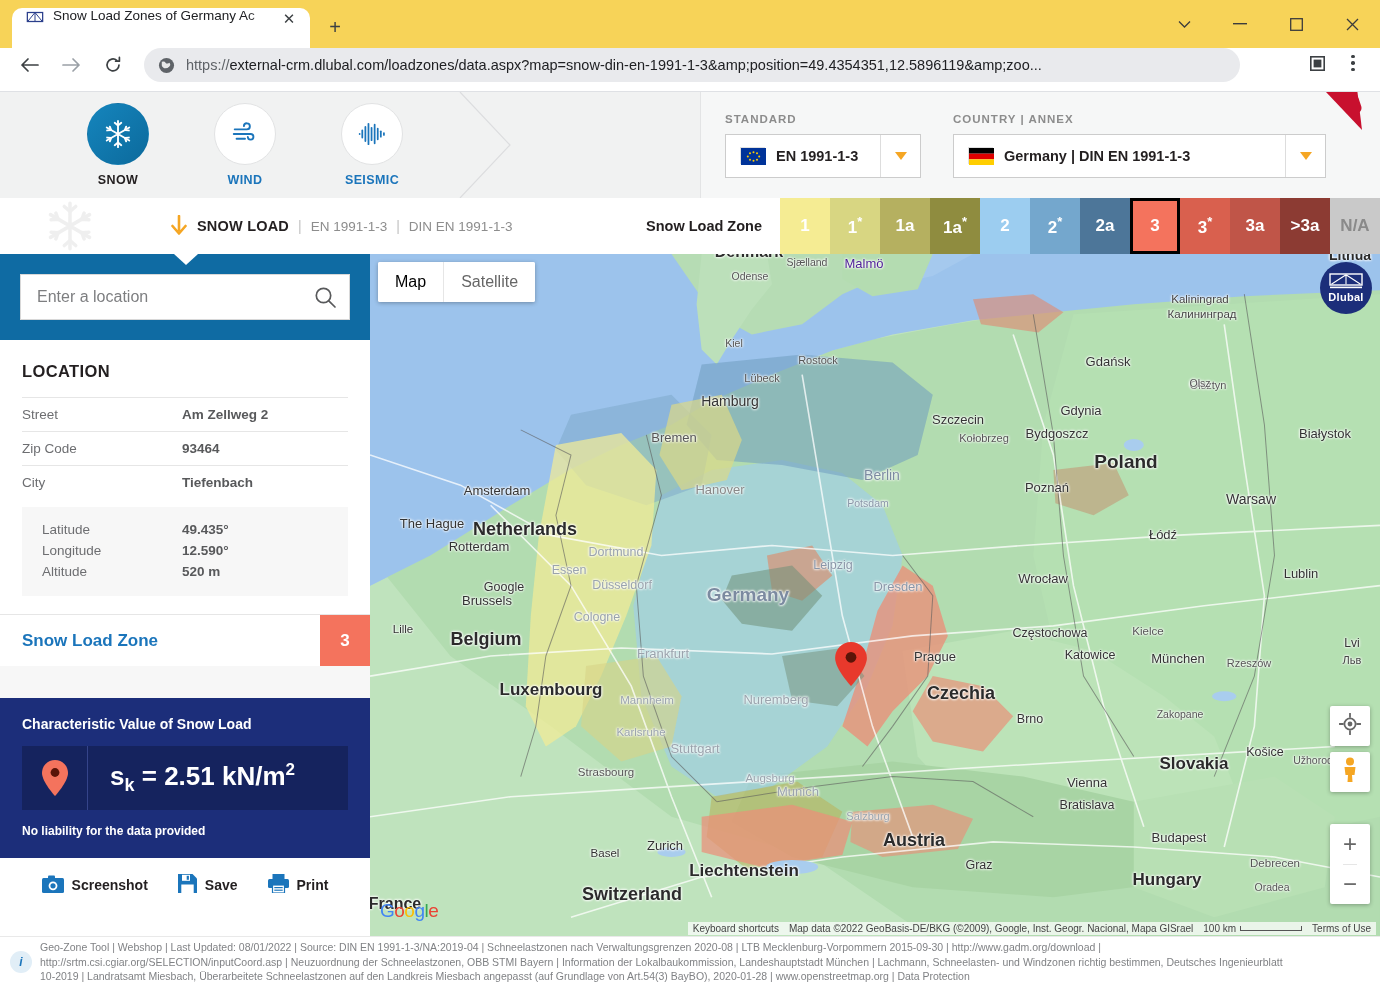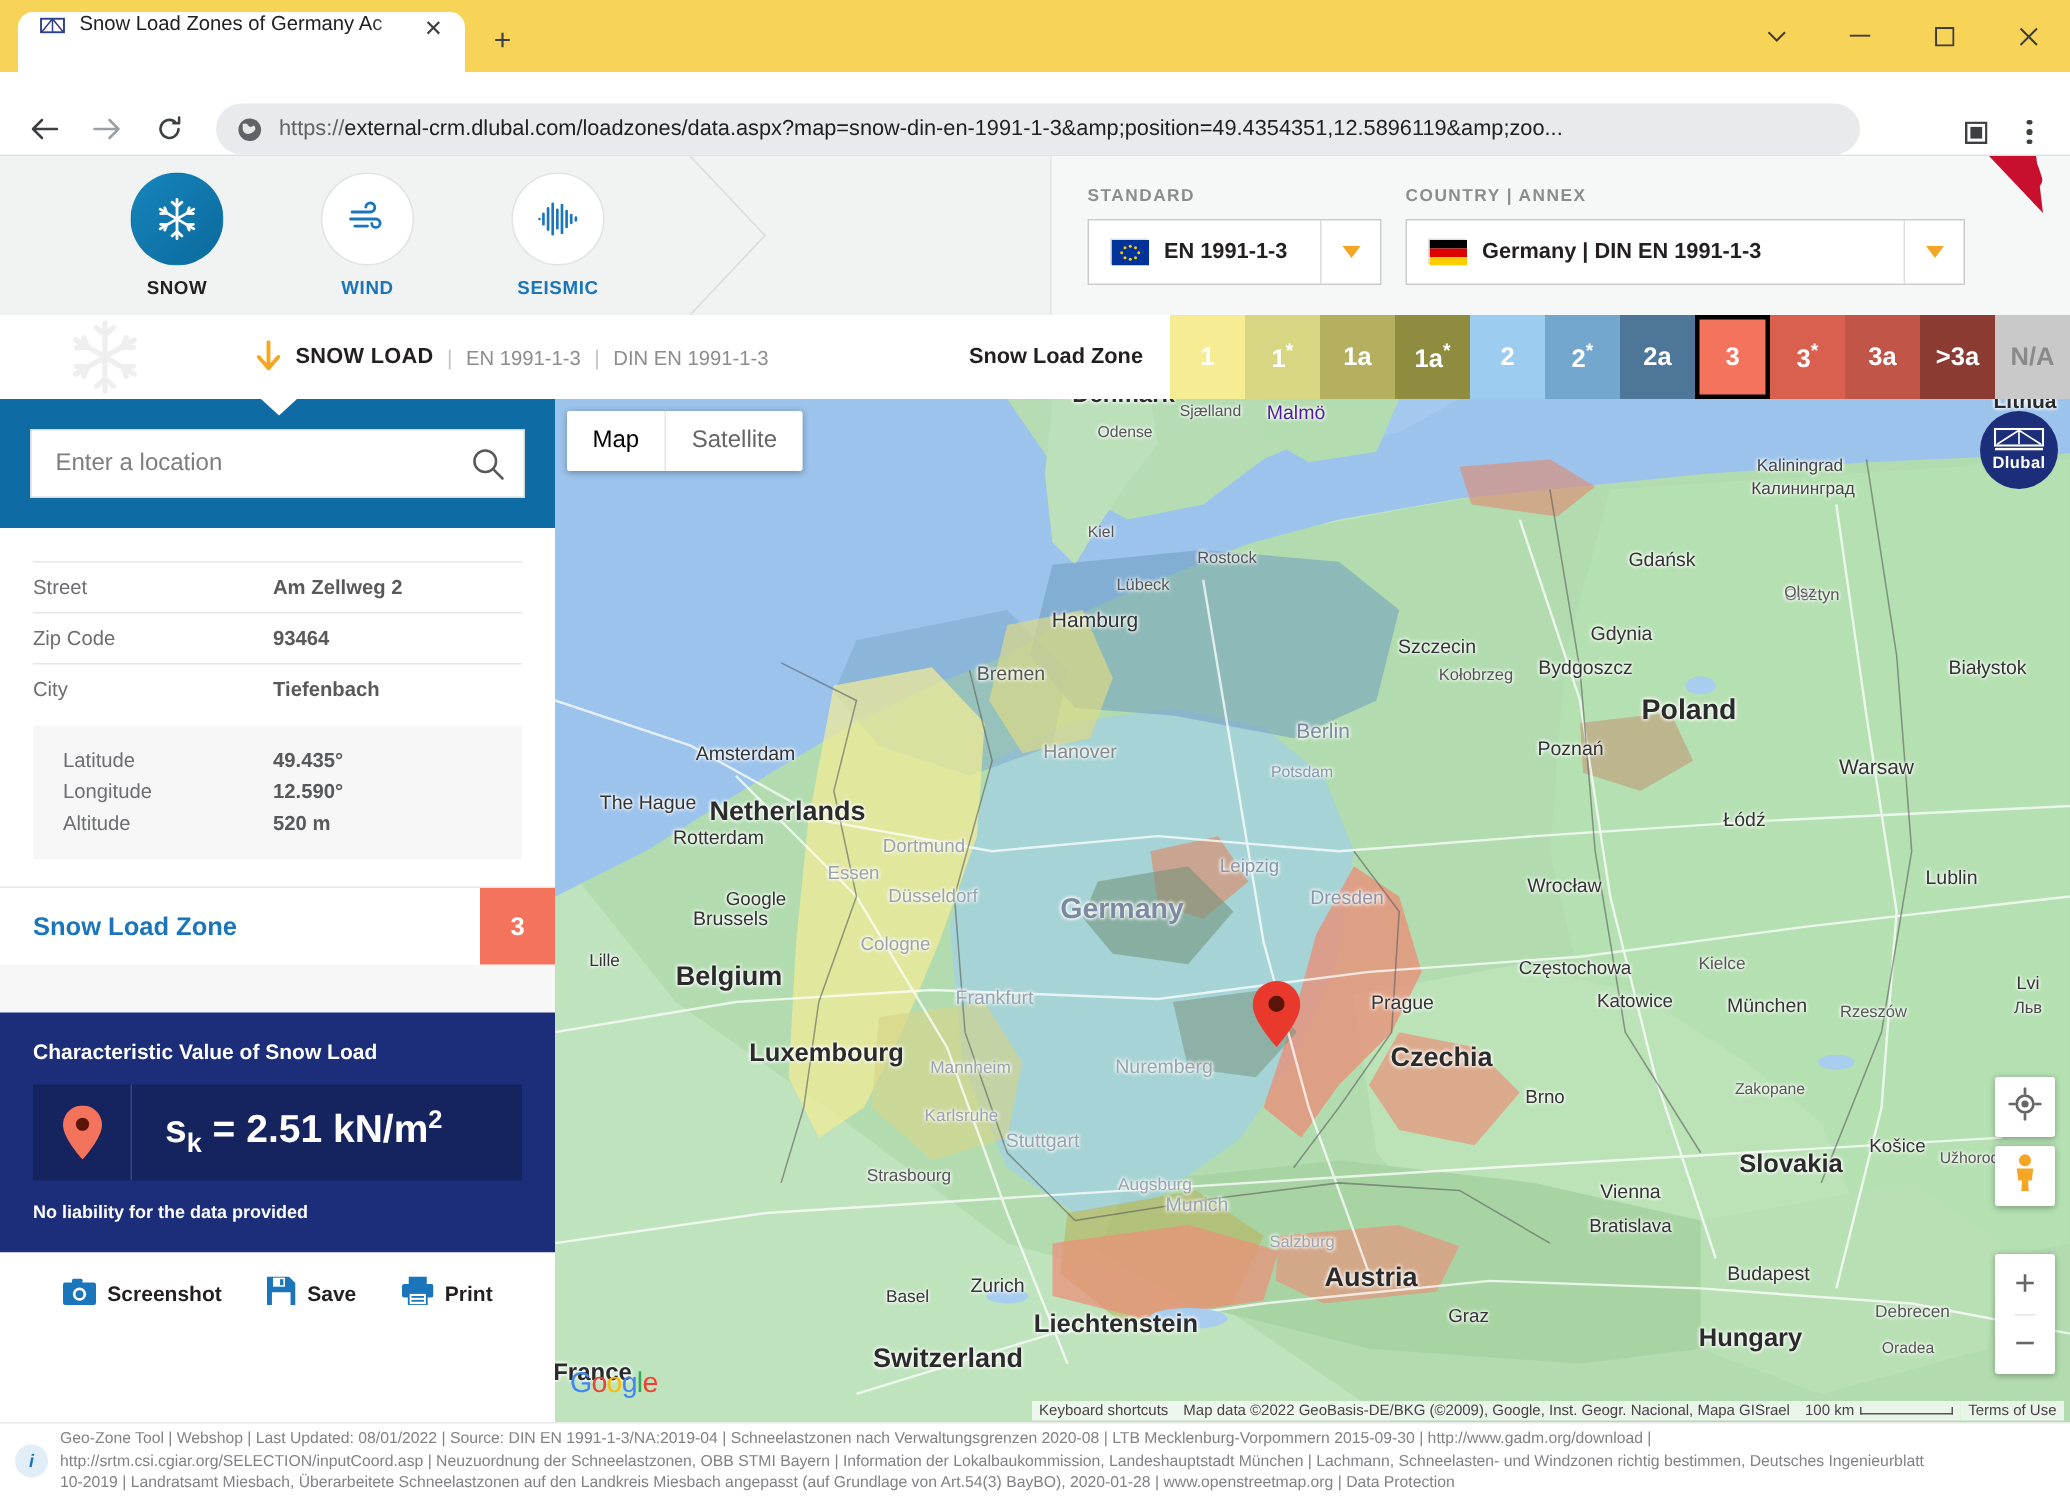--- a/index.html
+++ b/index.html
@@ -44,22 +44,22 @@
     position: absolute; right: 0; top: 0; height: 48px;
     display: flex; align-items: center;
   }
   .win-btn {
     width: 56px; height: 48px; display: flex;
     align-items: center; justify-content: center;
     color: #3c3c3c; font-size: 15px;
   }
 
   .browser-toolbar {
-    height: 56px; background: #fff; display: flex;
-    align-items: flex-end; padding: 0 12px; position: relative;
+    height: 44px; background: #fff; display: flex;
+    align-items: flex-start; padding: 0 12px; position: relative;
     border-bottom: 1px solid #dfe1e5;
   }
   .nav-btn {
     width: 34px; height: 34px; margin-right: 8px;
     display: flex; align-items: center; justify-content: center;
     color: #5f6368; font-size: 18px; border-radius: 50%;
   }
   .omnibox {
     flex: 1; height: 34px; background: #e9eaed; border-radius: 17px;
     display: flex; align-items: center; padding: 0 14px;
@@ -102,21 +102,21 @@
     letter-spacing: .4px;
   }
   .mode.active .mode-label { color: #231f20; }
   .chevron-sep {
     position: absolute; left: 455px; top: 0; width: 60px; height: 106px;
   }
 
   .header-right {
     margin-left: auto; background: #f6f7f7; width: 680px;
     border-left: 1px solid #e3e4e5; display: flex;
-    align-items: center; padding-left: 24px; gap: 16px;
+    align-items: center; padding-left: 24px; gap: 32px;
     position: relative;
   }
   .field-group { }
   .field-label {
     font-size: 11.5px; font-weight: bold; letter-spacing: 1px;
     color: #8c8c8c; margin-bottom: 9px;
   }
   .select-box {
     background: #fff; border: 1px solid #ccc; height: 44px;
     display: flex; align-items: center;
@@ -590,20 +590,21 @@
         <span class="search-icon">
           <svg viewBox="0 0 24 24" width="24" height="24" fill="none" stroke="#58595b" stroke-width="1.7">
             <circle cx="10.5" cy="10.5" r="7.2"></circle>
               <path d="M15.8 15.8 L22 22" stroke-linecap="round"></path>
           </svg>
         </span>
       </div>
     </div>
 
     <div class="loc-panel">
+      <div class="loc-heading">LOCATION</div>
       <div id="loc-rows">
           <div class="loc-row">
             <span class="k">Street</span>
             <span class="v">Am Zellweg 2</span>
           </div>
           <div class="loc-row">
             <span class="k">Zip Code</span>
             <span class="v">93464</span>
           </div>
           <div class="loc-row">

